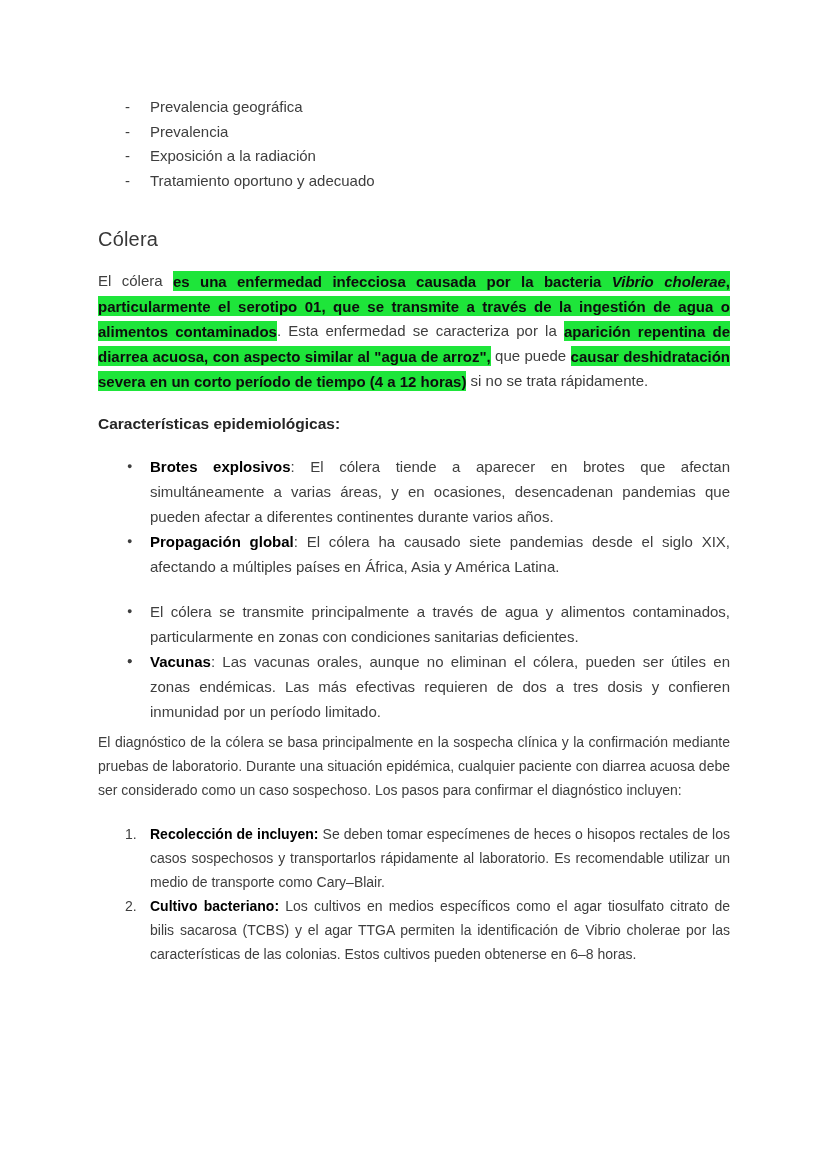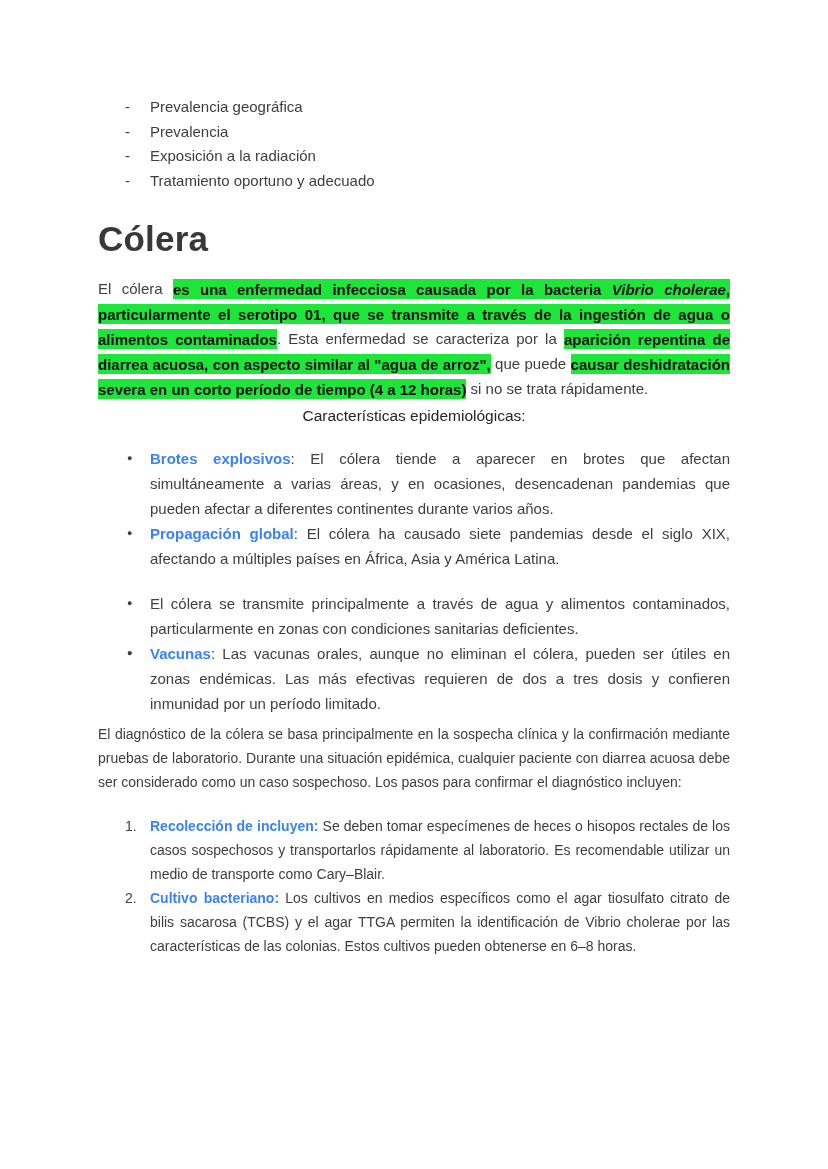--- a/index.html
+++ b/index.html
@@ -31,53 +31,52 @@
 
   
   .dash-list .li {
     font-size: 15px;
     line-height: 24.5px;
     color: var(--body, #3e3e3e);
   }
 
   
   .title {
-    font-size: 35px;
+    font-size: 20px;
     line-height: 34px;
-    font-weight: 700;
+    font-weight: 400;
     letter-spacing: 0.2px;
     color: #383838;
-    margin: 29px 0 20px 0;
+    margin: 29px 0 12px 0;
   }
 
   
   .para {
     font-size: 15px;
     line-height: 25px;
     text-align: justify;
     color: var(--body, #3e3e3e);
   }
 
   .hl {
     background: var(--hl, #1ee53a);
     font-weight: 700;
     color: #0d0d0d;
     padding: 1.5px 0;
   }
   .i { font-style: italic; }
-  .b { font-weight: 700; color: #3b82f6; }
+  .b { font-weight: 700; color: #000000; }
 
   
   .subhead {
     font-size: 15.5px;
     line-height: 20px;
-    font-weight: 400;
+    font-weight: 700;
     color: var(--heading, #262626);
-    margin: 5px 0 0 0;
-    text-align: center;
+    margin: 21px 0 0 0;
   }
 
   
   .bullet-list { margin-top: 20px; }
   .bullet-list .li {
     font-size: 15px;
     line-height: 25px;
     text-align: justify;
   }
   .bullet-list .marker {

